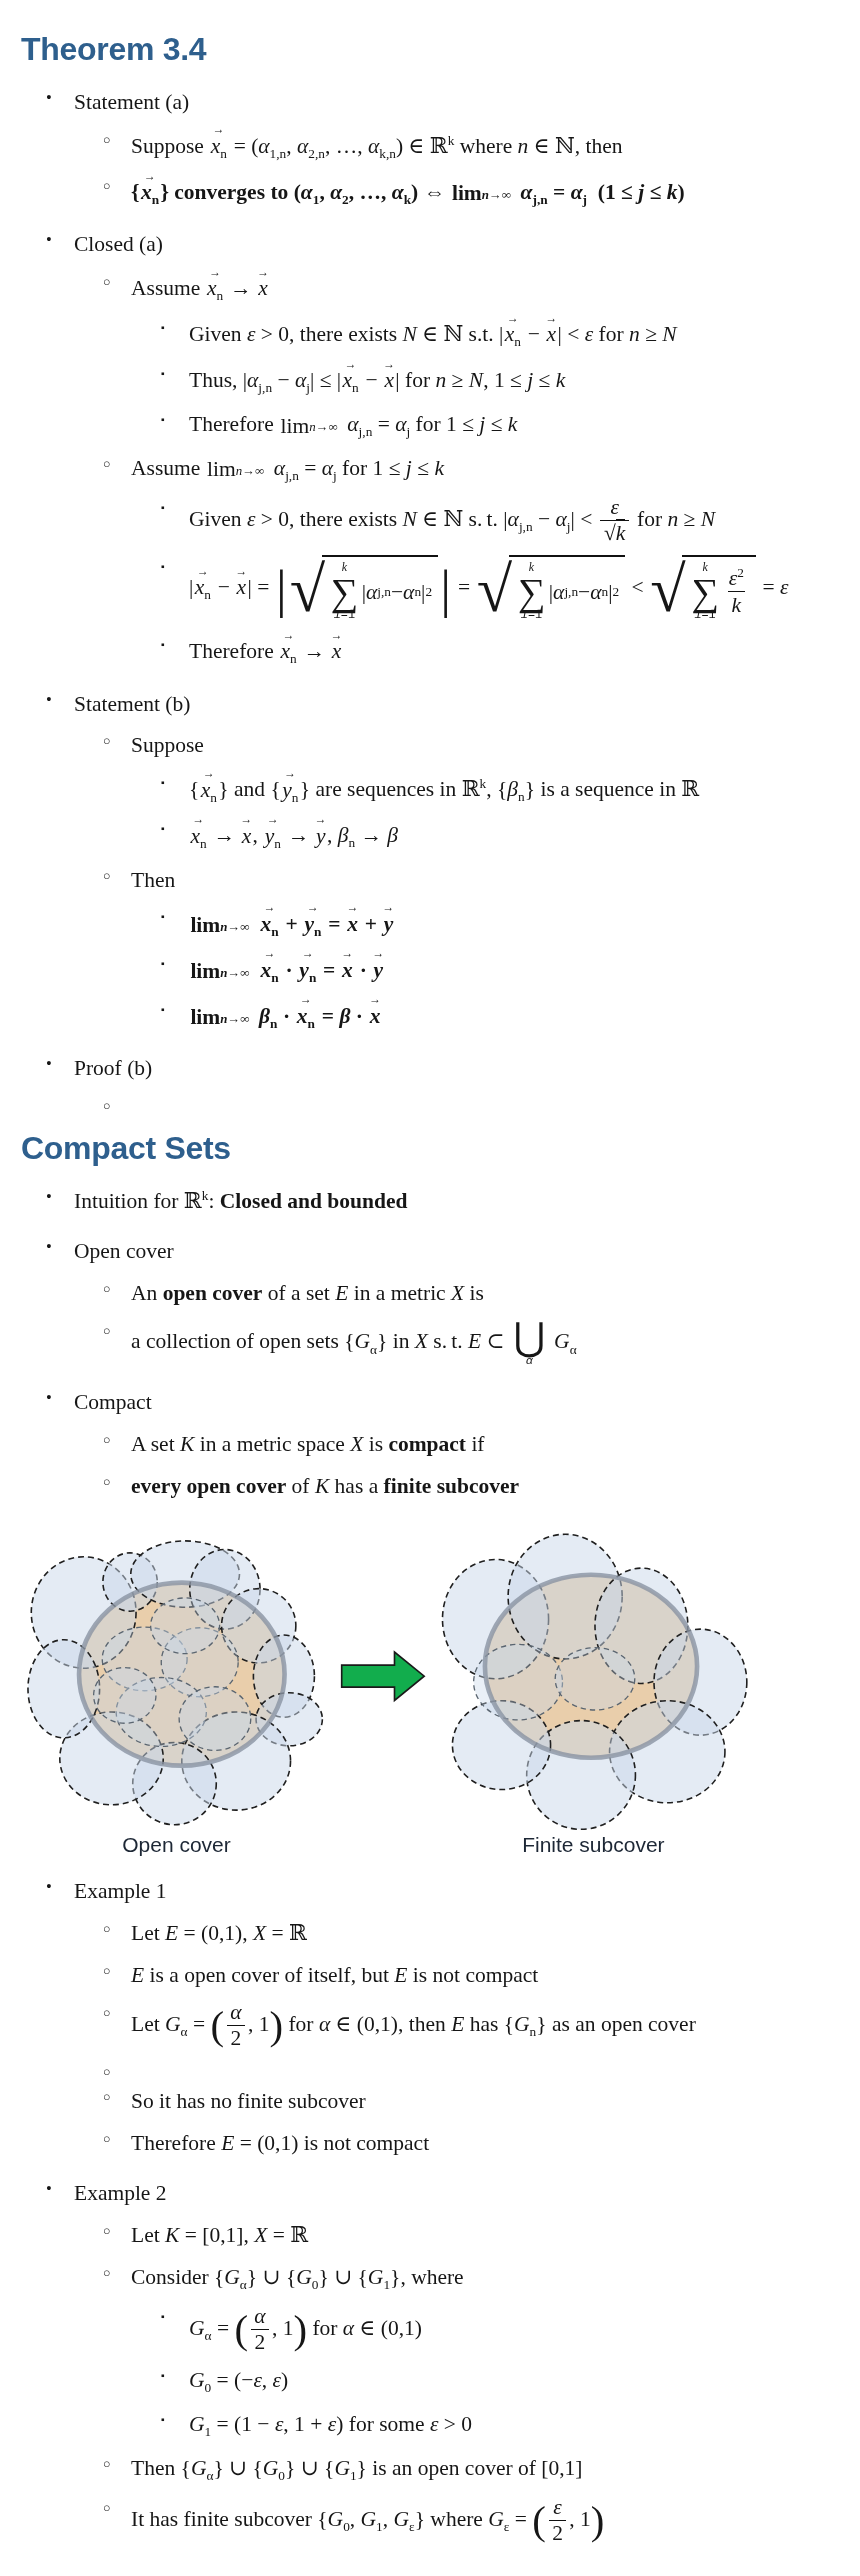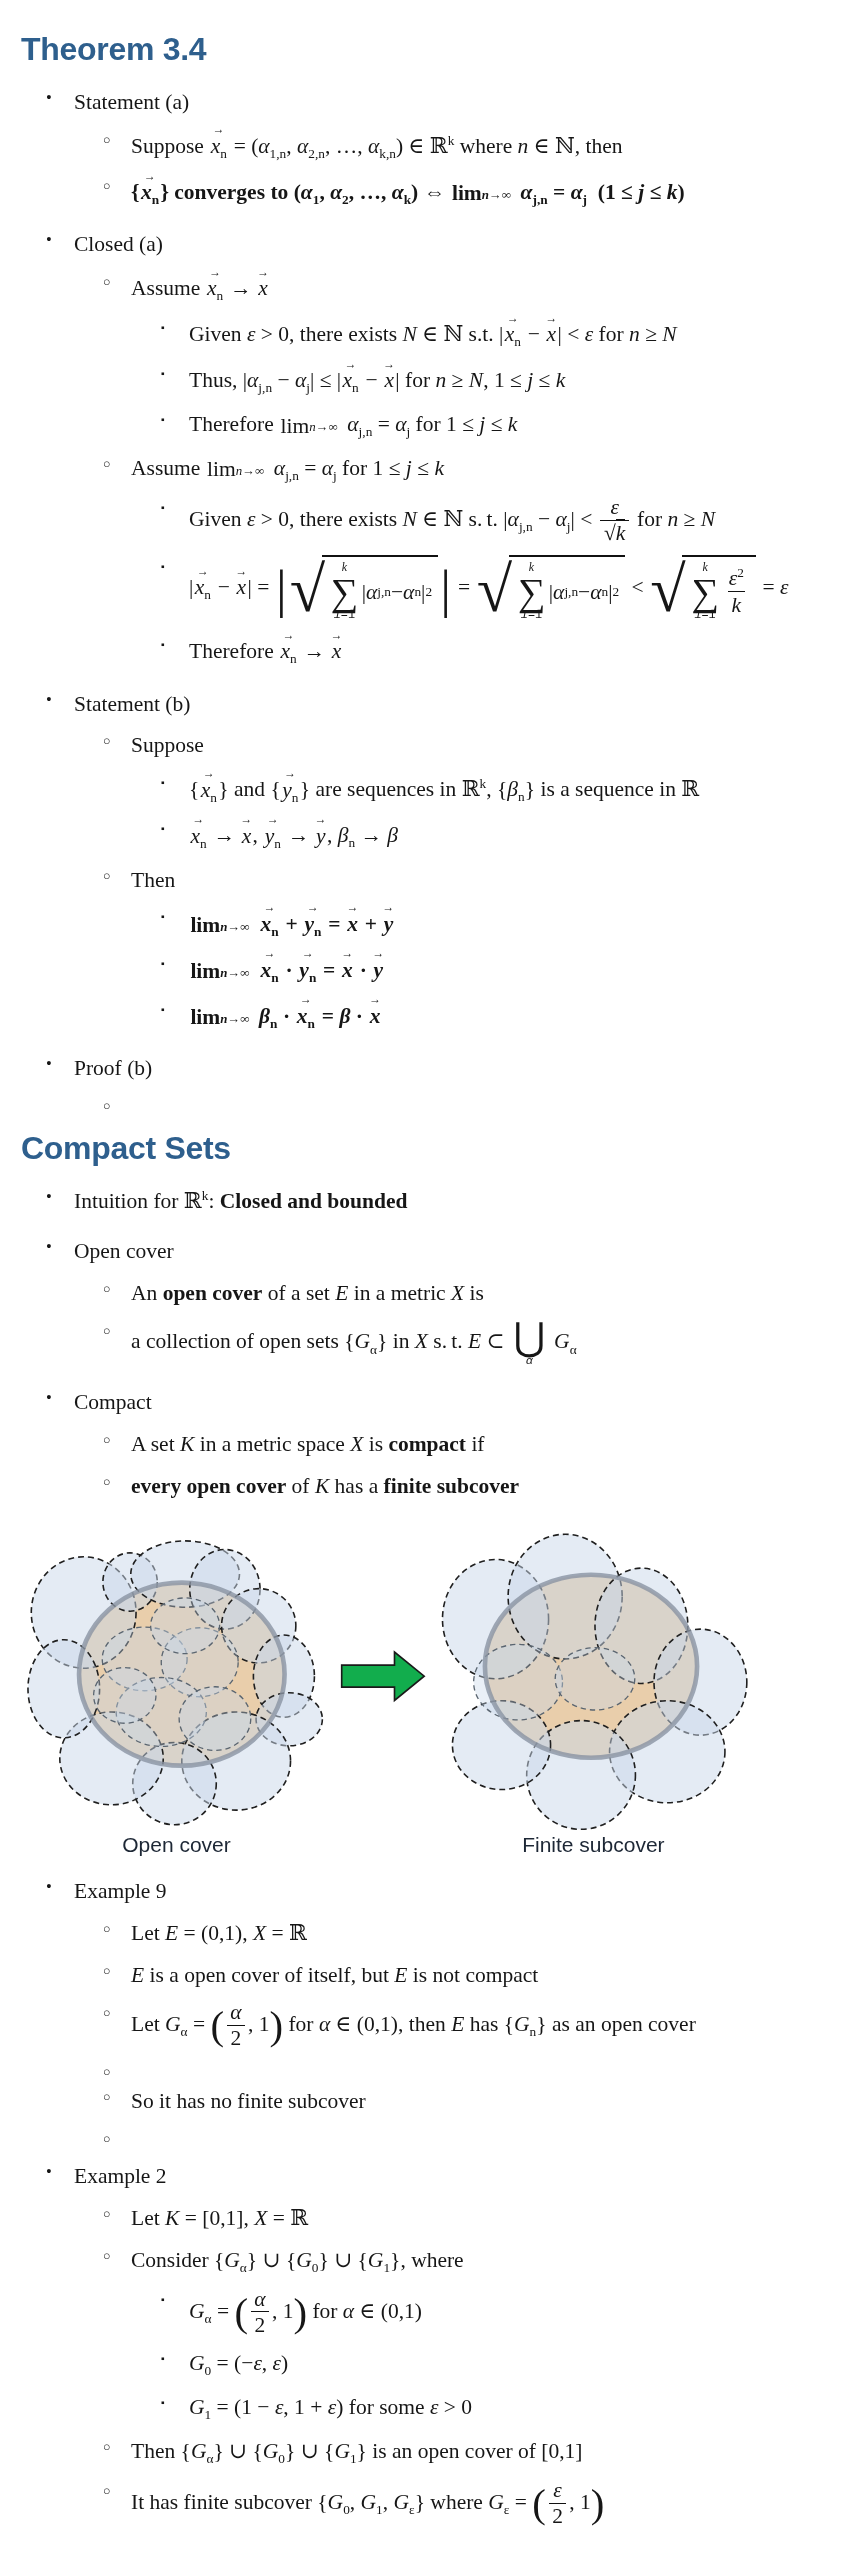--- a/index.html
+++ b/index.html
@@ -283,21 +283,21 @@
       <ellipse class="oc" cx="97" cy="332" rx="74" ry="67"></ellipse>
       <ellipse class="ic" cx="122" cy="237" rx="67" ry="57"></ellipse>
       <ellipse class="ic" cx="238" cy="232" rx="60" ry="47"></ellipse>
       <ellipse class="setring" cx="232" cy="213" rx="160" ry="138"></ellipse>
     </svg>
     <div class="dlabel">Finite subcover</div>
   </div>
 </div>
     <div class="item lv1">
       <span class="marker m1">•</span>
-      <span class="txt">Example 9</span>
+      <span class="txt">Example 1</span>
     </div>
     <div class="item lv2">
       <span class="marker m2">○</span>
       <span class="txt">Let <i>E</i> = (0,1), <i>X</i> = ℝ</span>
     </div>
     <div class="item lv2">
       <span class="marker m2">○</span>
       <span class="txt"><i>E</i> is a open cover of itself, but <i>E</i> is not compact</span>
     </div>
     <div class="item lv2">
@@ -309,20 +309,21 @@
     </div>
     <div class="item lv2">
       <span class="marker m2">○</span>
     </div>
     <div class="item lv2">
       <span class="marker m2">○</span>
       <span class="txt">So it has no finite subcover</span>
     </div>
     <div class="item lv2">
       <span class="marker m2">○</span>
+      <span class="txt">Therefore <i>E</i> = (0,1) is not compact</span>
     </div>
     <div class="item lv1">
       <span class="marker m1">•</span>
       <span class="txt">Example 2</span>
     </div>
     <div class="item lv2">
       <span class="marker m2">○</span>
       <span class="txt">Let <i>K</i> = [0,1], <i>X</i> = ℝ</span>
     </div>
     <div class="item lv2">

